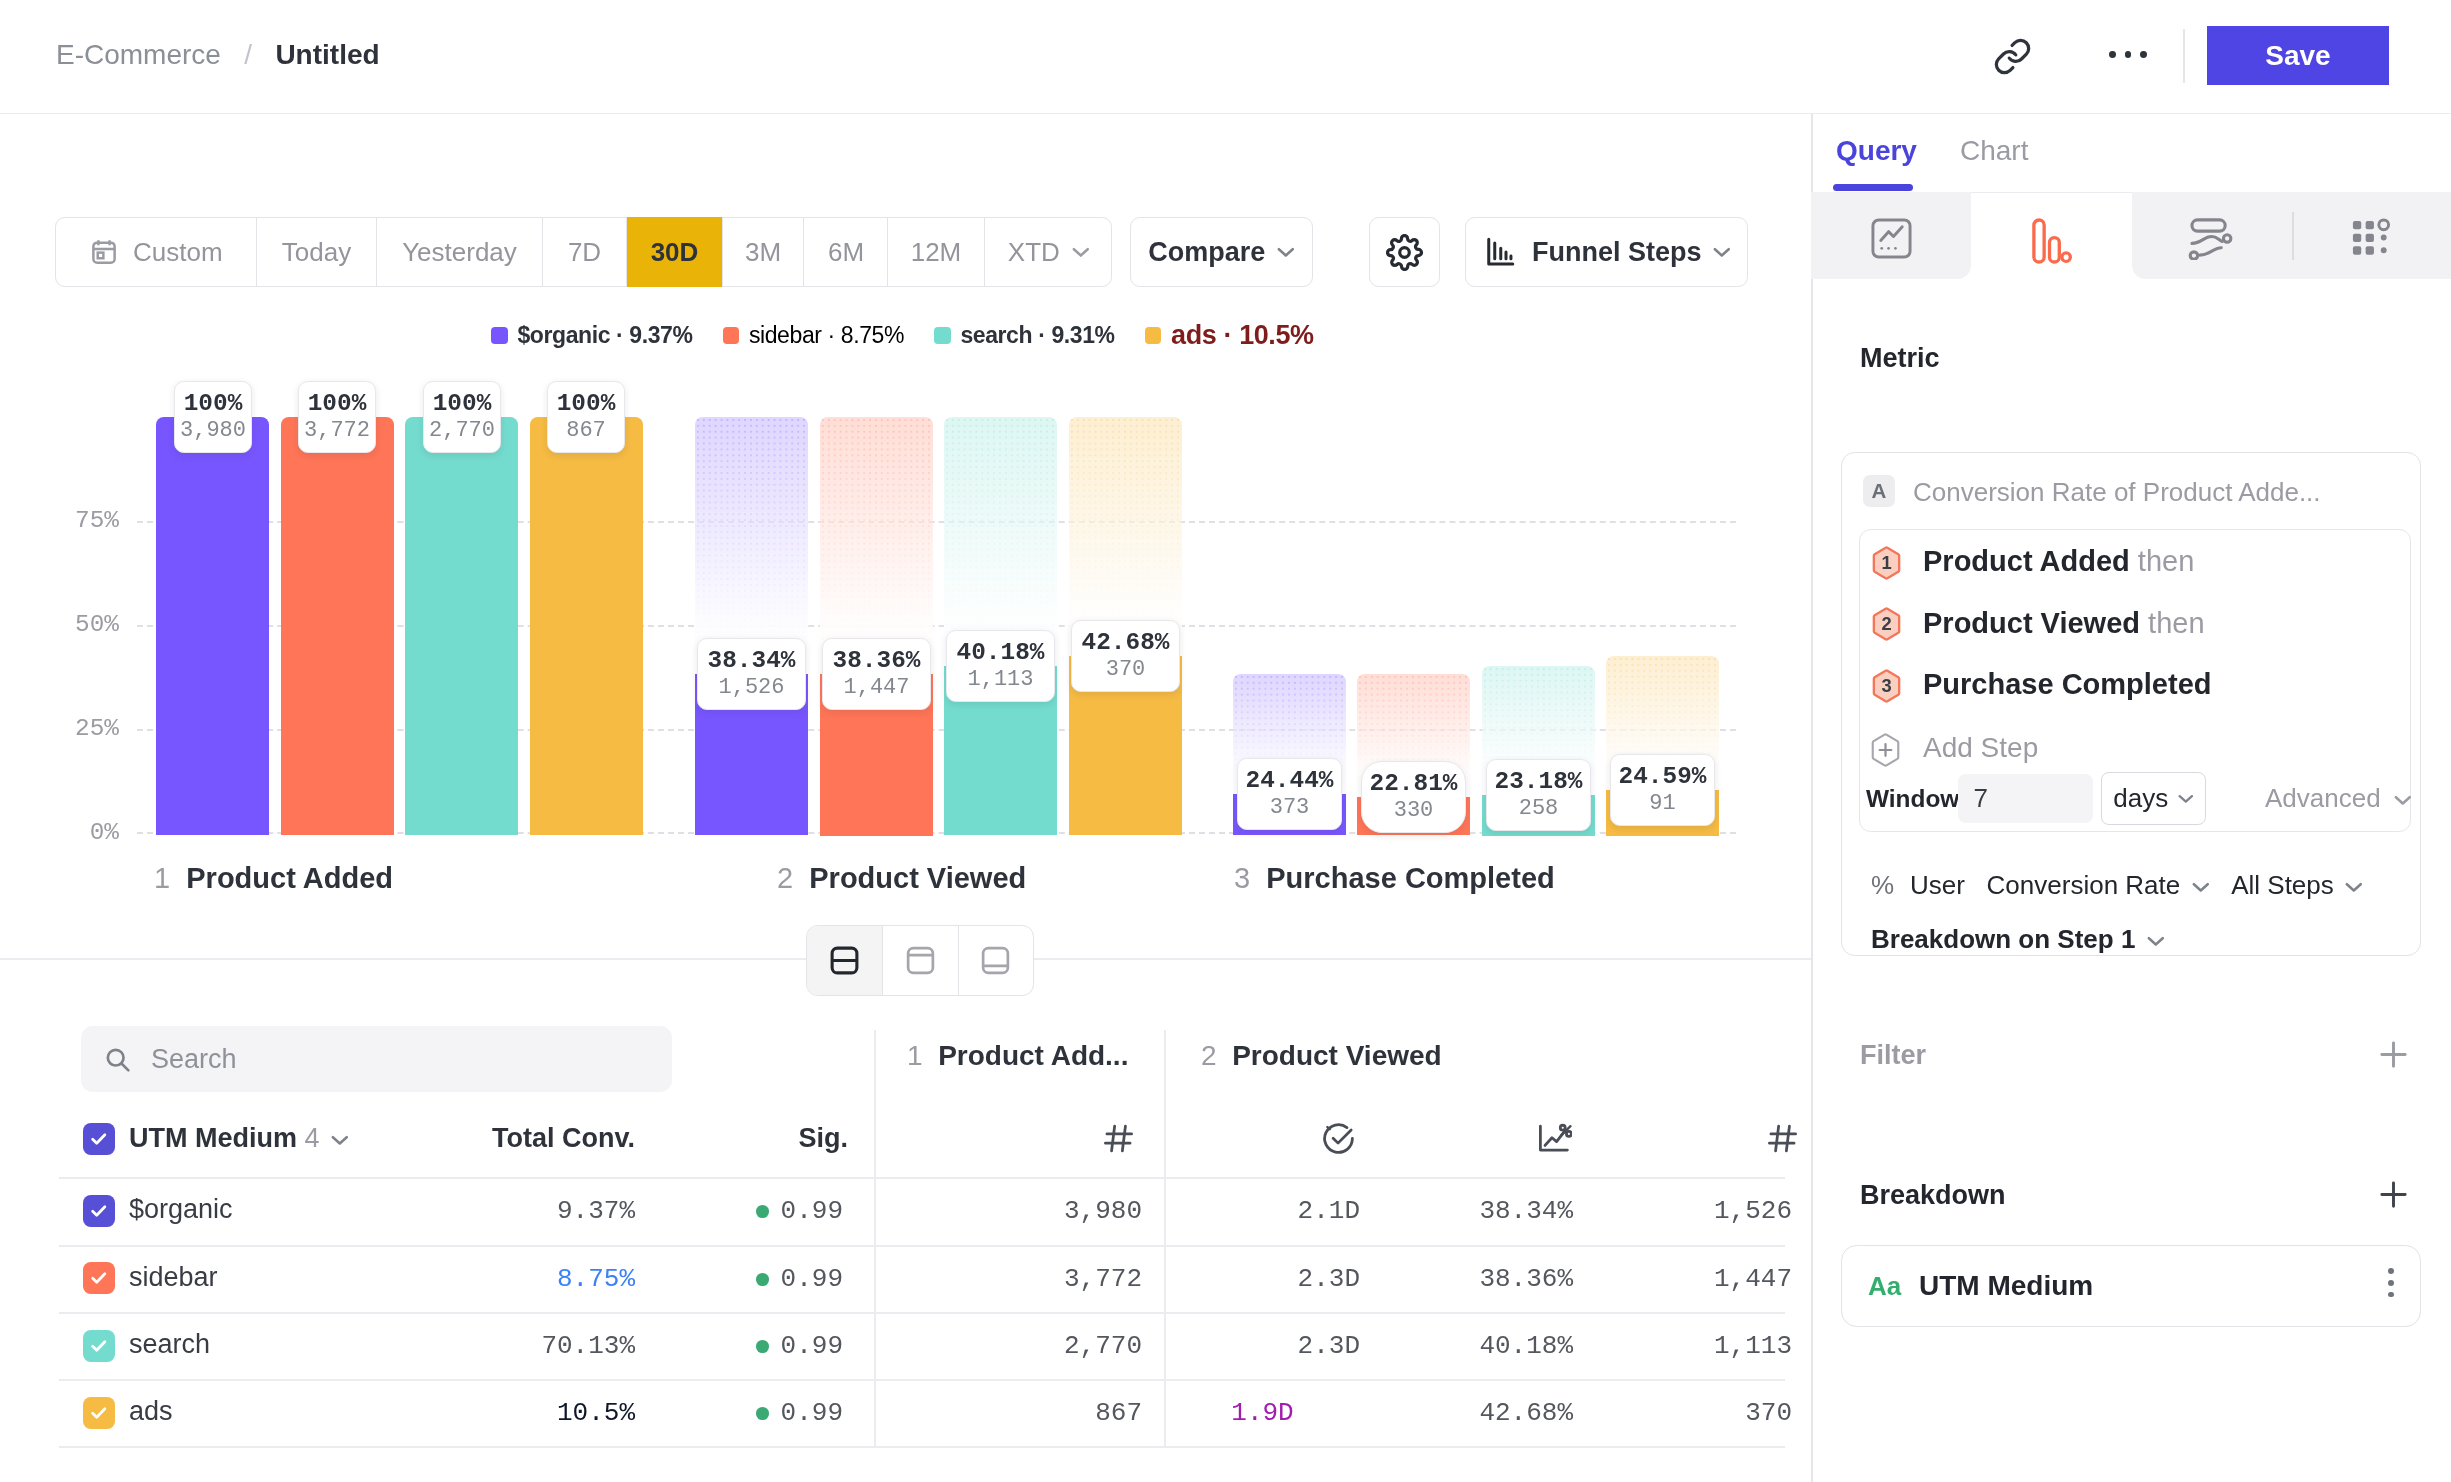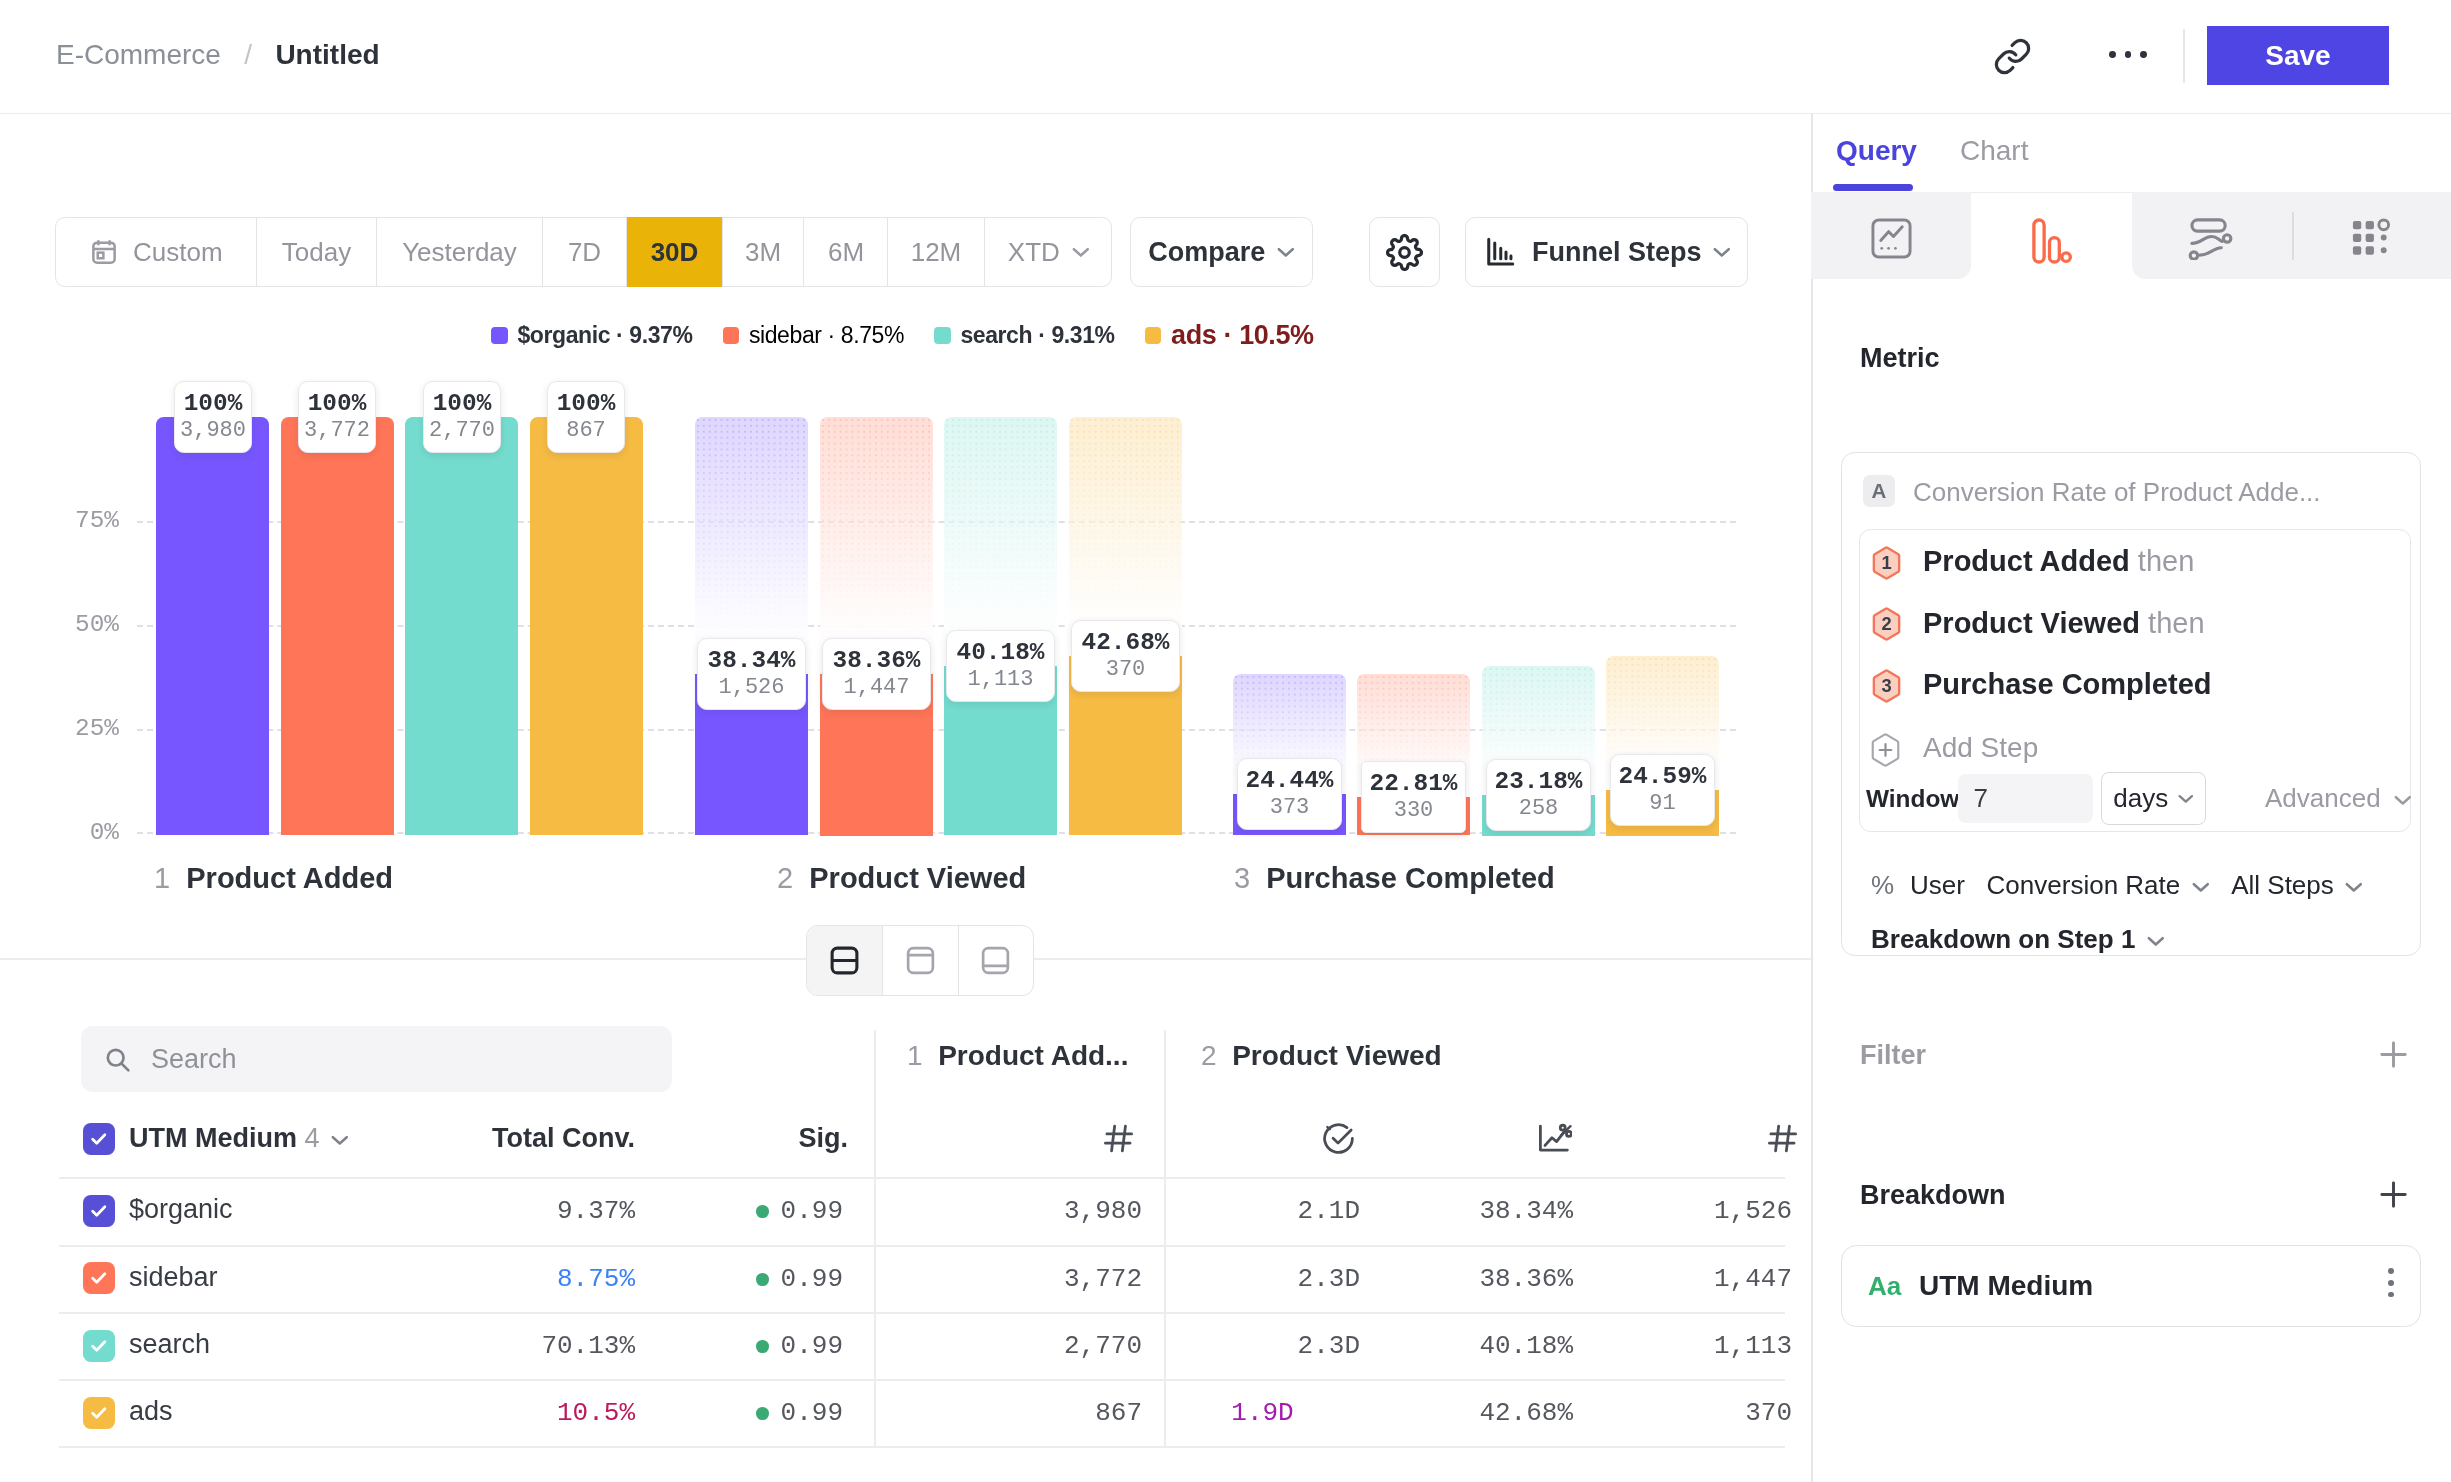--- a/index.html
+++ b/index.html
@@ -114,21 +114,21 @@
     <div class="mono" style="font-size:22px;color:#83878e">373</div>
   </div>
 <div class="abs" style="left:298px;top:381px;width:78px;height:72px;background:#fff;border:1.5px solid #e8e8ec;border-radius:9.8px;box-shadow:0 2.9px 7.8px rgba(40,40,60,.10);display:flex;flex-direction:column;align-items:center;justify-content:center;line-height:1.16">
     <div class="mono" style="font-size:24.4px;font-weight:700;color:#2e323a">100%</div>
     <div class="mono" style="font-size:22px;color:#83878e">3,772</div>
   </div>
 <div class="abs" style="left:822px;top:638px;width:109px;height:72px;background:#fff;border:1.5px solid #e8e8ec;border-radius:9.8px;box-shadow:0 2.9px 7.8px rgba(40,40,60,.10);display:flex;flex-direction:column;align-items:center;justify-content:center;line-height:1.16">
     <div class="mono" style="font-size:24.4px;font-weight:700;color:#2e323a">38.36%</div>
     <div class="mono" style="font-size:22px;color:#83878e">1,447</div>
   </div>
-<div class="abs" style="left:1361px;top:761px;width:105px;height:72px;background:#fff;border:1.5px solid #e8e8ec;border-radius:5px;box-shadow:0 2.9px 7.8px rgba(40,40,60,.10);display:flex;flex-direction:column;align-items:center;justify-content:center;line-height:1.16">
+<div class="abs" style="left:1361px;top:761px;width:105px;height:72px;background:#fff;border:1.5px solid #e8e8ec;border-radius:21px;box-shadow:0 2.9px 7.8px rgba(40,40,60,.10);display:flex;flex-direction:column;align-items:center;justify-content:center;line-height:1.16">
     <div class="mono" style="font-size:24.4px;font-weight:700;color:#2e323a">22.81%</div>
     <div class="mono" style="font-size:22px;color:#83878e">330</div>
   </div>
 <div class="abs" style="left:423px;top:381px;width:78px;height:72px;background:#fff;border:1.5px solid #e8e8ec;border-radius:9.8px;box-shadow:0 2.9px 7.8px rgba(40,40,60,.10);display:flex;flex-direction:column;align-items:center;justify-content:center;line-height:1.16">
     <div class="mono" style="font-size:24.4px;font-weight:700;color:#2e323a">100%</div>
     <div class="mono" style="font-size:22px;color:#83878e">2,770</div>
   </div>
 <div class="abs" style="left:946px;top:630px;width:109px;height:72px;background:#fff;border:1.5px solid #e8e8ec;border-radius:9.8px;box-shadow:0 2.9px 7.8px rgba(40,40,60,.10);display:flex;flex-direction:column;align-items:center;justify-content:center;line-height:1.16">
     <div class="mono" style="font-size:24.4px;font-weight:700;color:#2e323a">40.18%</div>
     <div class="mono" style="font-size:22px;color:#83878e">1,113</div>
@@ -254,21 +254,21 @@
 <div class="abs mono" style="left:1165px;top:1331px;width:195px;text-align:right;font-size:26px;color:#54575e">2.3D</div>
 <div class="abs mono" style="left:1378px;top:1331px;width:195px;text-align:right;font-size:26px;color:#54575e">40.18%</div>
 <div class="abs mono" style="left:1597px;top:1331px;width:195px;text-align:right;font-size:26px;color:#54575e">1,113</div>
 <div class="abs" style="left:59px;top:1379px;width:1726px;height:1.5px;background:#ececf0"></div>
 <div class="abs" style="left:83px;top:1397px;width:32px;height:32px;background:#F6BB43;border-radius:7.8px;display:flex;align-items:center;justify-content:center">
     <svg width="19.5" height="19.5" viewBox="0 0 24 24" fill="none" stroke="#fff" stroke-width="3.4" stroke-linecap="round" stroke-linejoin="round">
       <path d="M4.5 12.5l5 5L19.5 7"></path>
     </svg>
   </div>
 <div class="abs" style="left:129px;top:1396px;font-size:27px;color:#383c44">ads</div>
-<div class="abs mono" style="left:440px;top:1398px;width:195px;text-align:right;font-size:26px;color:#be185d">10.5%</div>
+<div class="abs mono" style="left:440px;top:1398px;width:195px;text-align:right;font-size:26px;color:#0f172a">10.5%</div>
 <div class="abs" style="left:756px;top:1407px;width:12.7px;height:12.7px;border-radius:50%;background:#3BA974"></div>
 <div class="abs mono" style="left:697px;top:1398px;width:146px;text-align:right;font-size:26px;color:#54575e">0.99</div>
 <div class="abs mono" style="left:947px;top:1398px;width:195px;text-align:right;font-size:26px;color:#54575e">867</div>
 <div class="abs mono" style="left:1165px;top:1398px;width:195px;text-align:center;font-size:26px;color:#a21caf">1.9D</div>
 <div class="abs mono" style="left:1378px;top:1398px;width:195px;text-align:right;font-size:26px;color:#54575e">42.68%</div>
 <div class="abs mono" style="left:1597px;top:1398px;width:195px;text-align:right;font-size:26px;color:#54575e">370</div>
 <div class="abs" style="left:59px;top:1446px;width:1726px;height:1.5px;background:#ececf0"></div>
 <div class="abs" style="left:1811px;top:114px;width:1.5px;height:1368px;background:#e6e6ea"></div>
 <div class="abs" style="left:1836px;top:135px;font-size:28px;font-weight:600;color:#4B44DC">Query</div>
 <div class="abs" style="left:1960px;top:135px;font-size:28px;font-weight:500;color:#9b9ba3">Chart</div>

